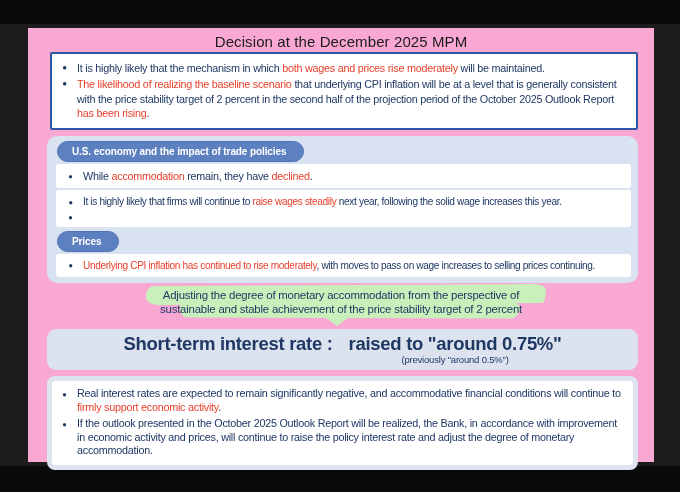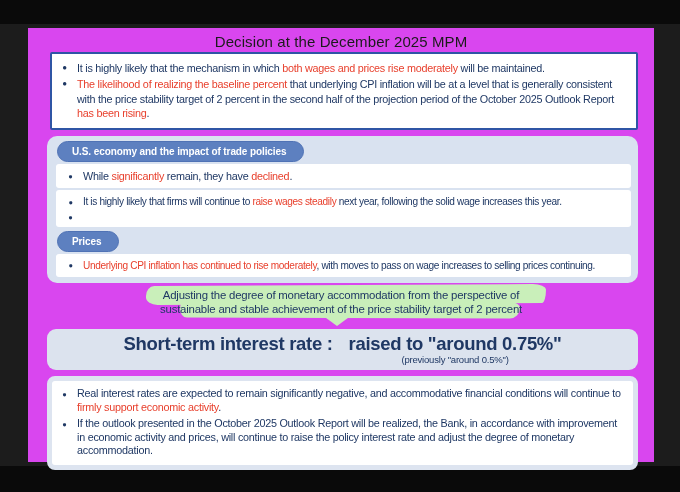--- a/index.html
+++ b/index.html
@@ -4,21 +4,21 @@
 <style>
   :root{
     --navy:#1f3864; --red:#e8402d; --pill:#5d80c0; --panelblue:#d9e2f0;
     --decblue:#dce3ee; --boxborder:#2f55a5; --green:#c9efba; --outline:#dde4f0;
   }
   *{box-sizing:border-box; margin:0; padding:0;}
   html,body{width:680px;height:492px;}
   body{font-family:"Liberation Sans",sans-serif; background:#0a0a0a;}
   .canvas{position:relative; width:680px; height:492px; overflow:hidden; background:#0a0a0a;}
   .stage{position:absolute; left:0; top:24px; width:680px; height:442px; background:#1c1c1c;}
-  .slide{position:absolute; left:28px; top:28px; width:626px; height:434px; background:#d946ef; color:var(--navy);}
+  .slide{position:absolute; left:28px; top:28px; width:626px; height:434px; background:#f9a8d4; color:var(--navy);}
 
   .title{ text-align:center; margin-top:5px; font-size:15px; color:#1b1b1b; letter-spacing:0.1px;}
 
   .summary-box{ margin:2px 16px 0 22px; border:2px solid var(--boxborder); border-radius:2px;
     background:#fff; padding:5px 8px 6px 7px;}
   .bullet-row{ display:flex; gap:7px; color:var(--navy); font-size:10.8px; line-height:1.32;
     letter-spacing:-0.25px; margin:2px 0;}
   .dot{ flex:0 0 11px; text-align:center; font-size:7.5px; line-height:1; margin-top:3.5px; color:var(--navy);}
   .summary-box .dot{ font-size:8px; margin-top:3px;}
   .red{ color:var(--red);}
@@ -63,31 +63,31 @@
 
     <div class="title">Decision at the December 2025 MPM</div>
 
     <div class="summary-box">
       <div class="bullet-row">
         <span class="dot">●</span>
         <span><span>It is highly likely that the mechanism in which </span><span class="red">both wages and prices rise moderately</span><span> will be maintained.</span></span>
       </div>
       <div class="bullet-row">
         <span class="dot">●</span>
-        <span><span class="red">The likelihood of realizing the baseline percent </span><span>that underlying CPI inflation will be at a level that is generally consistent with the price stability target of 2 percent in the second half of the projection period of the October 2025 Outlook Report </span><span class="red">has been rising</span><span>.</span></span>
+        <span><span class="red">The likelihood of realizing the baseline scenario </span><span>that underlying CPI inflation will be at a level that is generally consistent with the price stability target of 2 percent in the second half of the projection period of the October 2025 Outlook Report </span><span class="red">has been rising</span><span>.</span></span>
       </div>
     </div>
 
     <div class="sections-panel">
 
       <div class="pill">U.S. economy and the impact of trade policies</div>
       <div class="strip">
         <div class="bullet-row">
           <span class="dot">●</span>
-          <span><span>While </span><span class="red">significantly</span><span> remain, they have </span><span class="red">declined</span><span>.</span></span>
+          <span><span>While </span><span class="red">accommodation</span><span> remain, they have </span><span class="red">declined</span><span>.</span></span>
         </div>
       </div>
 
       <div class="strip">
         <div class="bullet-row tight">
           <span class="dot">●</span>
           <span><span>It is highly likely that firms will continue to </span><span class="red">raise wages steadily</span><span> next year, following the solid wage increases this year.</span></span>
         </div>
         <div class="bullet-row">
           <span class="dot">●</span>

